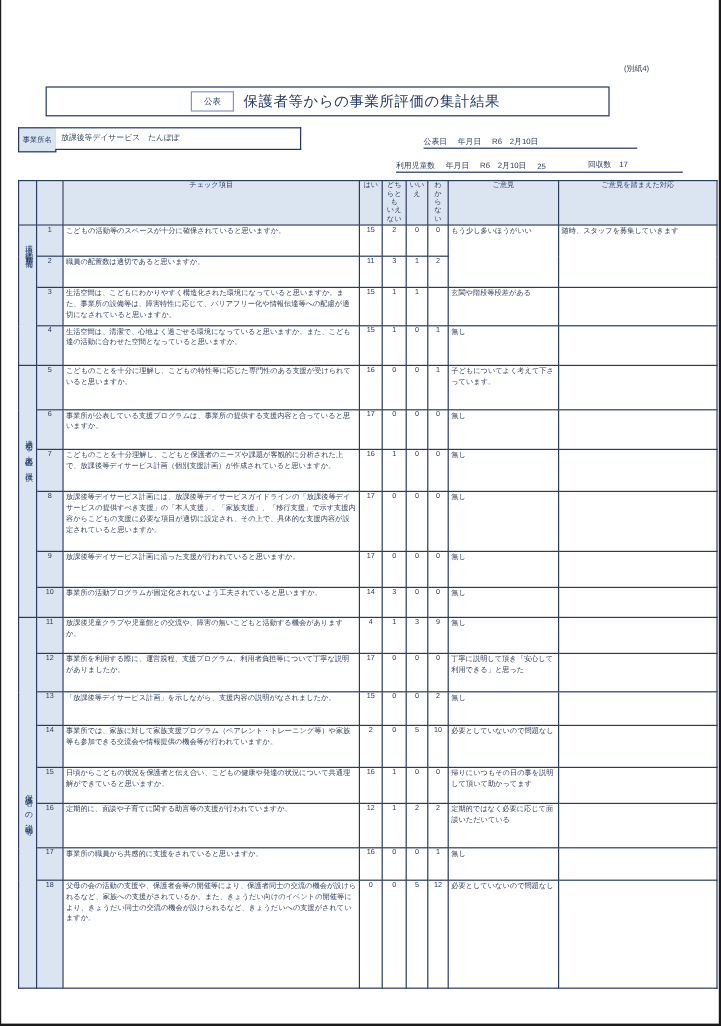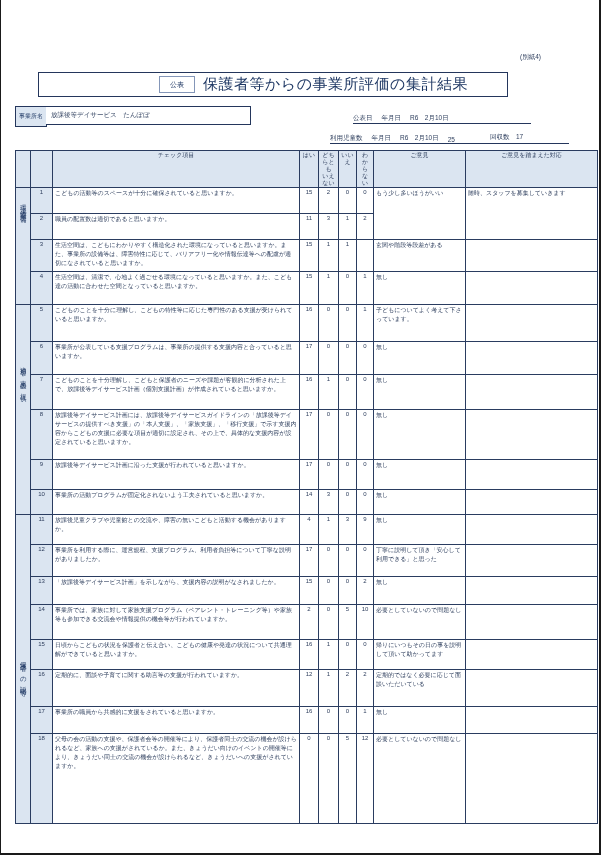--- a/index.html
+++ b/index.html
@@ -10,21 +10,21 @@
   .edge-right{left:599px;top:0;width:2px;height:855px;}
   .edge-bottom{left:0;top:853px;width:601px;height:2px;}
 
   .corner-note{position:absolute;left:520px;top:53px;font-size:6.5px;color:#30405f;}
 
   .title-box{position:absolute;left:38px;top:72px;width:468px;height:23px;
              border:1.3px solid #24365c;display:flex;align-items:center;}
   .publish-box{margin-left:120px;width:34px;height:15px;border:1px solid #8496b8;
                display:flex;align-items:center;justify-content:center;
                font-size:7px;color:#1f3864;}
-  .title-text{margin-left:8px;font-size:15px;color:#1f3864;letter-spacing:.5px;}
+  .title-text{margin-left:8px;font-size:12px;color:#1f3864;letter-spacing:.5px;}
 
   .office-label{position:absolute;left:15px;top:106px;width:30px;height:19px;background:#dbe5f1;
                 border:1px solid #24365c;display:flex;align-items:center;justify-content:center;
                 font-size:6px;color:#1f3864;}
   .office-value{position:absolute;left:46px;top:106px;width:205px;height:19px;background:#fff;
                 border:1px solid #24365c;border-left:none;display:flex;align-items:center;
                 font-size:6.5px;padding-left:5px;box-sizing:border-box;}
 
   .date-line1{position:absolute;left:353px;top:110px;width:178px;height:13px;
               border-bottom:1px solid #24365c;font-size:6.5px;display:flex;align-items:flex-end;}

